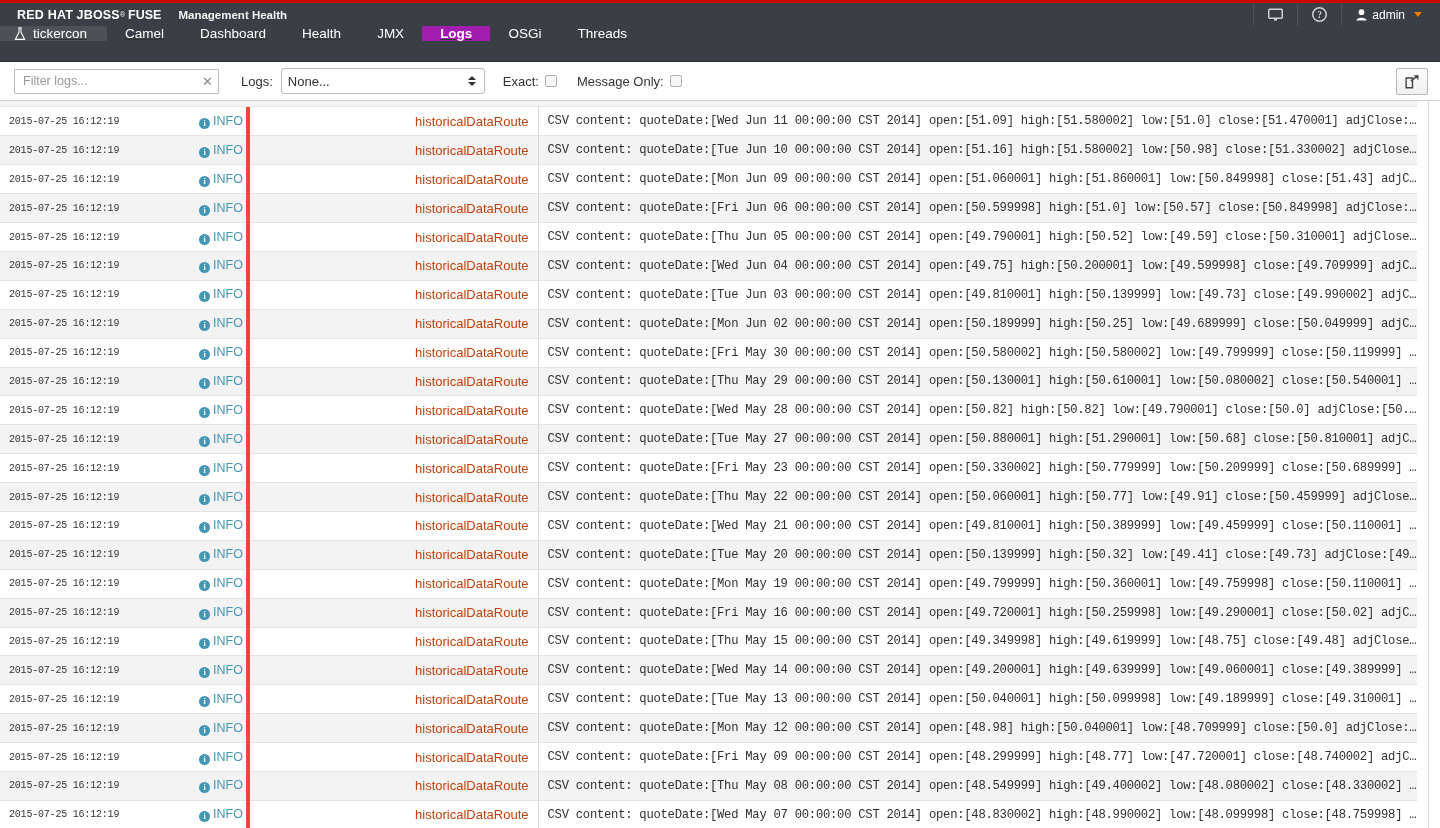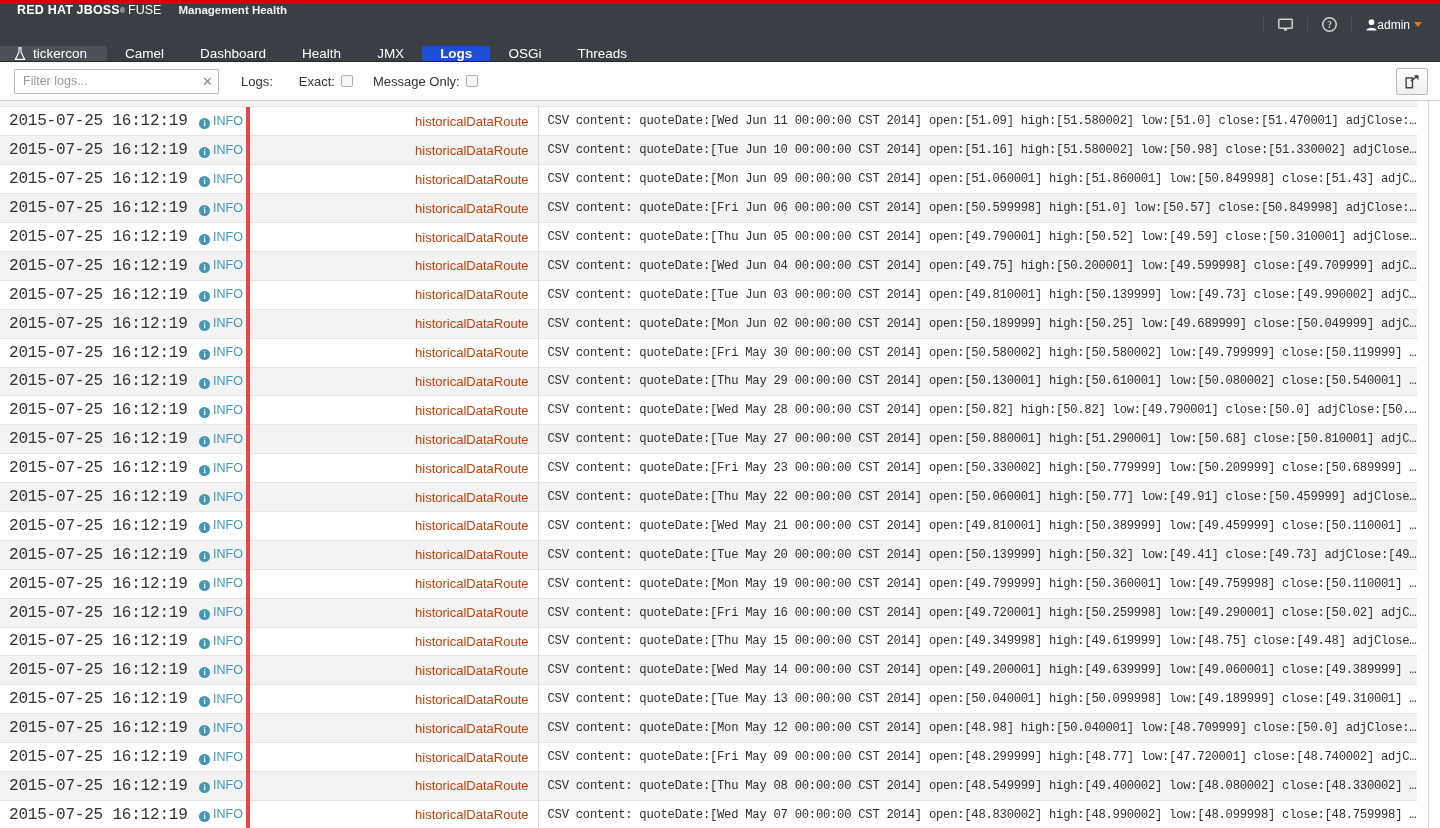--- a/index.html
+++ b/index.html
@@ -15,77 +15,77 @@
   
   .red-strip { height: 3px; background: #cc0000; width: 100%; }
 
   
   .brandbar {
     height: 23px;
     background: #393f44;
     display: flex;
     align-items: stretch;
     position: relative;
-    flex-direction: column;
   }
   .brand {
     display: flex; align-items: center;
     padding-left: 17px;
     color: #fff;
     font-size: 12.5px;
     white-space: nowrap;
   }
   .brand .rh { font-weight: bold; letter-spacing: .2px; }
   .brand .tm { font-size: 7px; vertical-align: super; font-weight: normal; }
-  .brand .fuse { font-weight: normal; margin-left: 3px; }
+  .brand .fuse { font-weight: bold; margin-left: 3px; }
   .brand .mc { margin-left: 17px; font-size: 11.5px; font-weight: bold; color: #f2f2f2; }
 
   .brand-right {
     margin-left: auto;
     display: flex; align-items: stretch;
   }
   .brand-right > div {
     display: flex; align-items: center; justify-content: center;
     border-left: 1px solid #4d5258;
     padding: 0 14px;
     color: #d1d1d1;
     cursor: pointer;
   }
-  .brand-right .user { color: #fff; font-size: 12px; padding-right: 18px; }
+  .brand-right .user { color: #fff; font-size: 12px; gap: 5px; padding-right: 18px; }
   .caret-down {
     display: inline-block;
     width: 0; height: 0;
     border-left: 4px solid transparent;
     border-right: 4px solid transparent;
     border-top: 5px solid #ec7a08;
     margin-left: 4px;
   }
   .ico-svg { display: block; }
 
   
   .navbar {
     height: 36px;
     background: #393f44;
-    display: flex; align-items: flex-end;
+    display: flex; align-items: flex-start;
     border-bottom: 1px solid #272b30;
+    text-decoration: underline;
   }
   .nav-item {
     display: flex; align-items: center;
     padding: 0 18px;
     color: #fff;
     font-size: 13.5px;
     cursor: pointer;
     white-space: nowrap;
   }
   .nav-item.container {
     background: #4b5157;
     padding-left: 14px; padding-right: 20px;
     gap: 7px;
   }
-  .nav-item.active { background: #1d4ed8; font-weight: bold; }
+  .nav-item.active { background: #a21caf; font-weight: bold; }
 
   
   .toolbar {
     height: 39px;
     background: #fff;
     border-bottom: 1px solid #d1d1d1;
     display: flex; align-items: center;
     padding: 0 12px 0 14px;
     gap: 0;
   }
@@ -165,21 +165,21 @@
   .log-table td {
     border-bottom: 1px solid #e4e4e4;
     padding: 0 9px;
     vertical-align: middle;
     overflow: hidden;
     white-space: nowrap;
   }
   .c-time {
     width: 190px;
     font-family: "Liberation Mono", monospace;
-    font-size: 16px;
+    font-size: 10px;
     color: #333;
     padding-left: 30px;
     letter-spacing: -0.2px;
   }
   .c-level {
     width: 58px;
     color: #4596b5;
     font-size: 12.5px;
     border-right: 4px solid #ef4444;
     padding-left: 0; padding-right: 0;
@@ -280,20 +280,29 @@
     </div>
 </div>
 
 <div class="toolbar">
   <div class="filter-wrap">
     <input class="filter-input" type="text" placeholder="Filter logs..." style="">
     <button class="filter-clear">✕</button>
   </div>
 
   <span class="lbl level-label">Logs:</span>
+  <span class="select-wrap">
+    <select class="level-select">
+      <option>None...</option>
+    </select>
+    <span class="select-arrows">
+      <span class="sa-up"></span>
+        <span class="sa-dn"></span>
+    </span>
+  </span>
 
   <span class="lbl exact-label">Exact:</span>
   <span class="cb"></span>
 
   <span class="lbl msg-label">Message Only:</span>
   <span class="cb"></span>
 
   <div class="toolbar-right">
     <div class="icon-btn">
       <svg width="15" height="15" viewBox="0 0 16 16">

